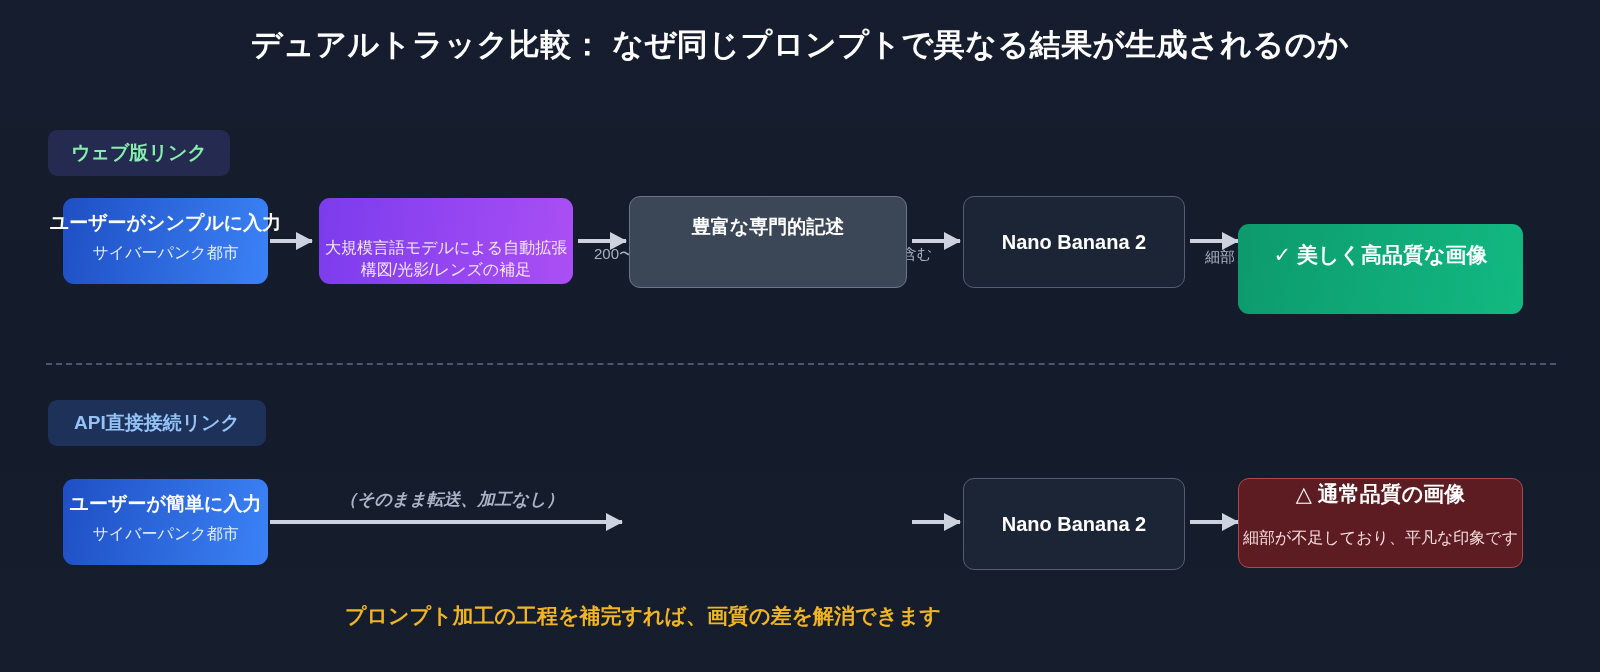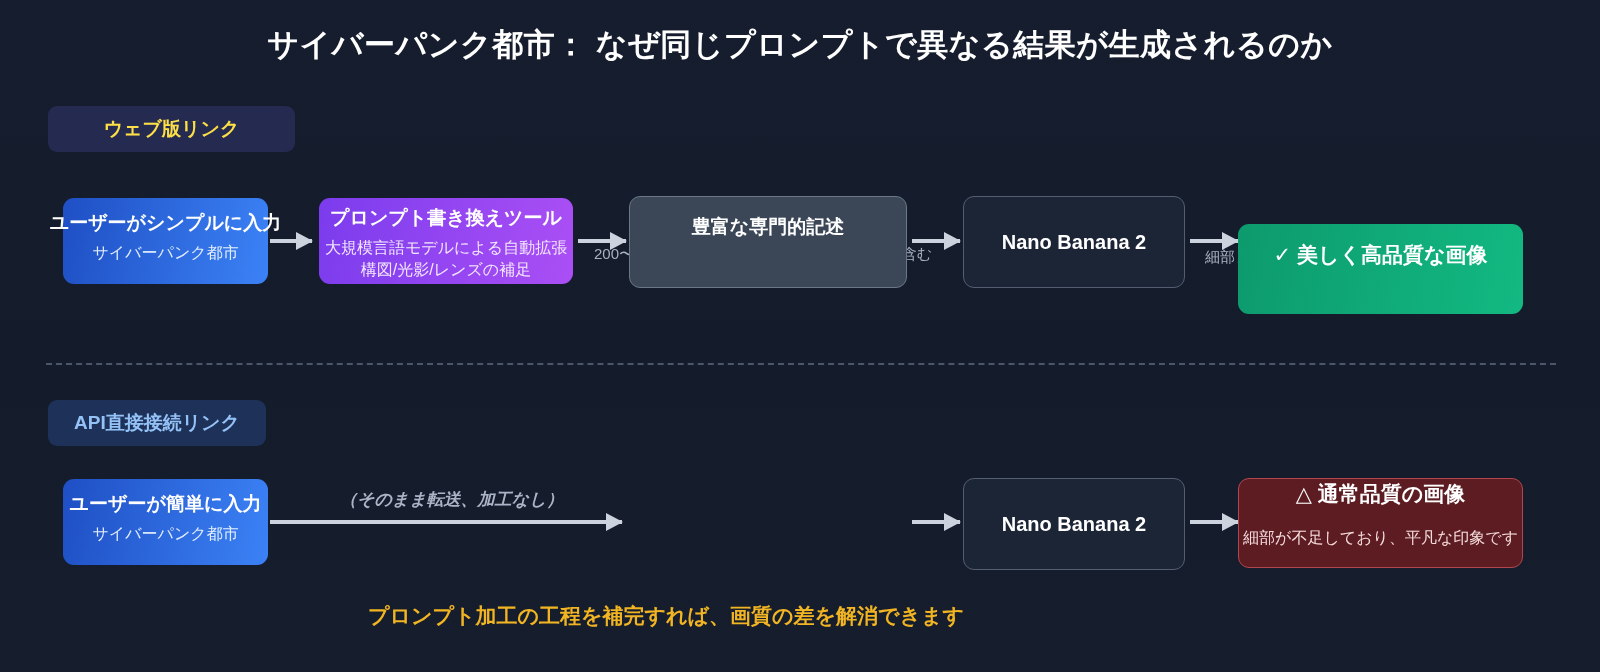--- a/index.html
+++ b/index.html
@@ -41,25 +41,25 @@
     border-radius: 9px;
     display: flex;
     align-items: center;
     justify-content: center;
     font-size: 19px;
     font-weight: bold;
     white-space: nowrap;
   }
   .badge-web {
     left: 48px;
-    top: 106px;
-    width: 247px;
+    top: 130px;
+    width: 182px;
     height: 46px;
     background: #252a50;
-    color: #fde047;
+    color: #86efac;
   }
   .badge-api {
     left: 48px;
     top: 400px;
     width: 218px;
     height: 46px;
     background: #1d3159;
     color: #94c2f7;
   }
 
@@ -184,41 +184,39 @@
   .footer-note {
     position: absolute;
     top: 602px;
     left: 0;
     width: 1286px;
     text-align: center;
     font-size: 21px;
     font-weight: bold;
     color: #f1b422;
     white-space: nowrap;
-    padding-left: 23px;
   }
 </style>
 </head>
 <body>
 
 <div class="canvas">
 
-  <div class="title">サイバーパンク都市： なぜ同じプロンプトで異なる結果が生成されるのか</div>
+  <div class="title">デュアルトラック比較： なぜ同じプロンプトで異なる結果が生成されるのか</div>
 
   <div class="badge badge-web">ウェブ版リンク</div>
 
   <div class="node node-blue" style="left:63px; top:198px; width:205px; height:86px;">
     <div class="ttl" style="position:absolute; left:50%; top:13px; transform:translateX(-50%);">ユーザーがシンプルに入力</div>
     <div class="sub" style="position:absolute; left:50%; top:45px; transform:translateX(-50%);">サイバーパンク都市</div>
   </div>
 
   <div class="arrow" style="left:270px; top:239px; width:42px;"></div>
 
   <div class="node node-purple" style="left:319px; top:198px; width:254px; height:86px;">
-    <div class="ttl" style="position:absolute; left:50%; top:8px; transform:translateX(-50%);">プロンプト書き換えツール</div>
     <div class="sub" style="position:absolute; left:50%; top:40px; transform:translateX(-50%);">大規模言語モデルによる自動拡張</div>
     <div class="sub" style="position:absolute; left:50%; top:62px; transform:translateX(-50%);">構図/光影/レンズの補足</div>
   </div>
 
   <div class="arrow" style="left:578px; top:239px; width:48px;"></div>
   <div class="edge-label" style="left:594px; top:245px;">200〜500語、カメラアングル、照明、色調を含む</div>
 
   <div class="node node-slate" style="left:629px; top:196px; width:278px; height:92px;">
     <div class="ttl" style="position:absolute; left:50%; top:18px; transform:translateX(-50%);">豊富な専門的記述</div>
   </div>

